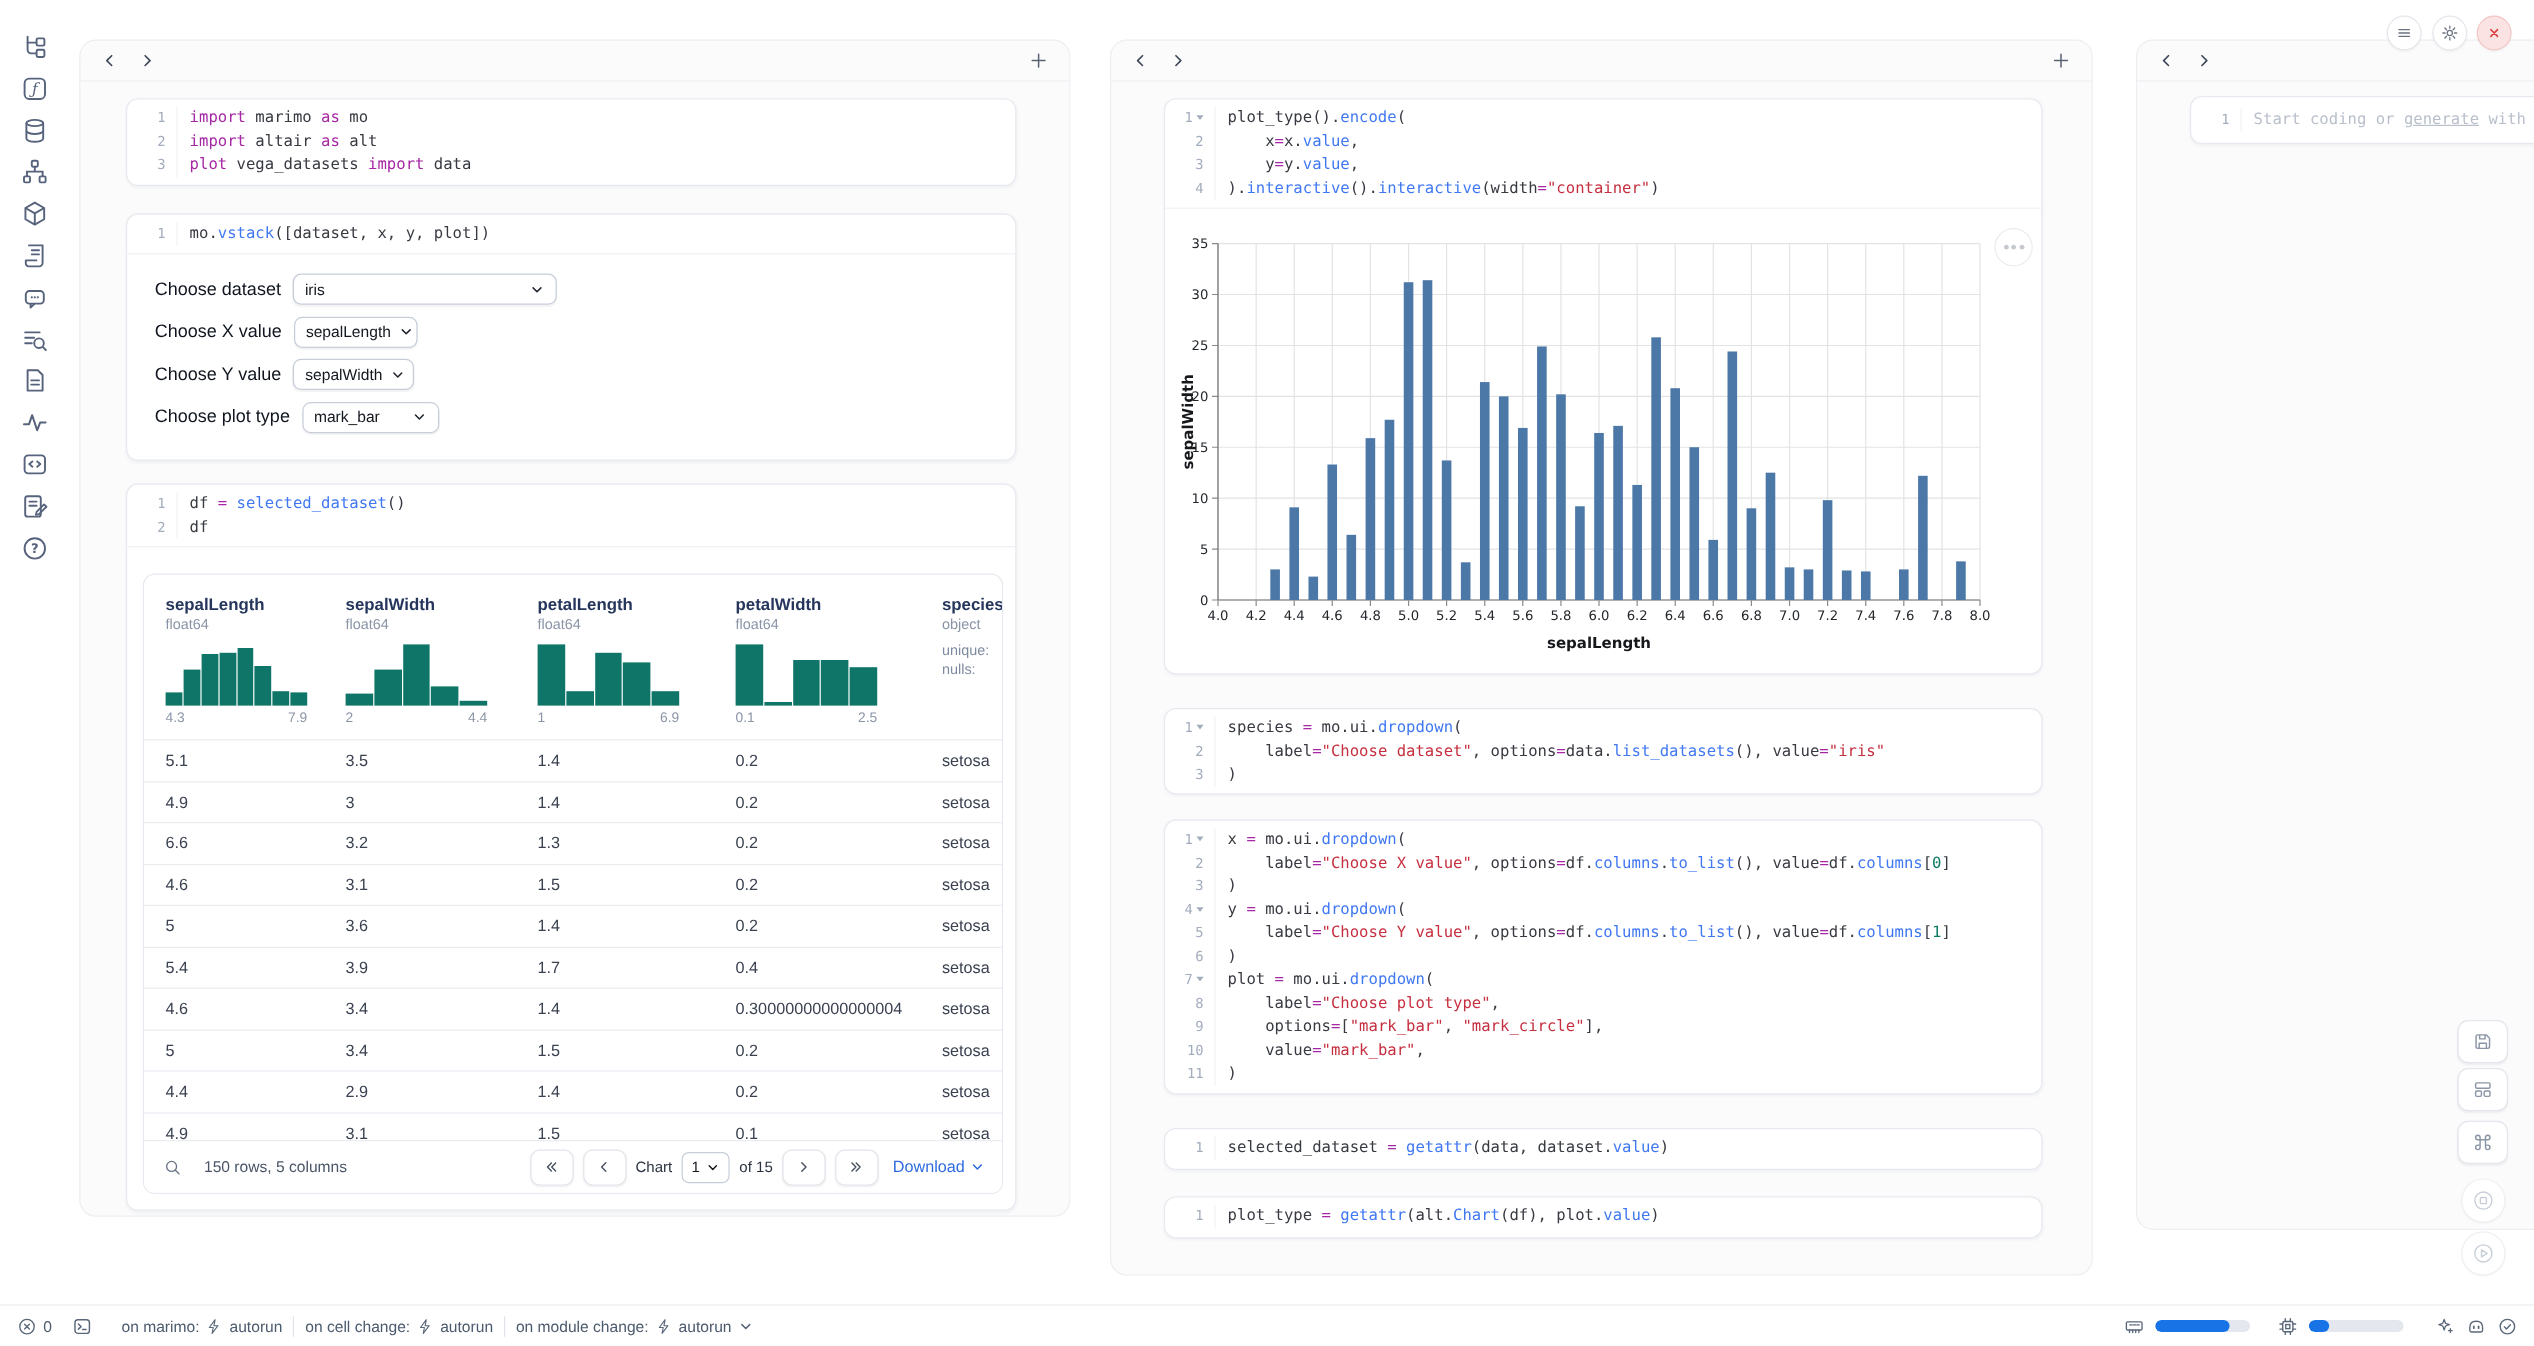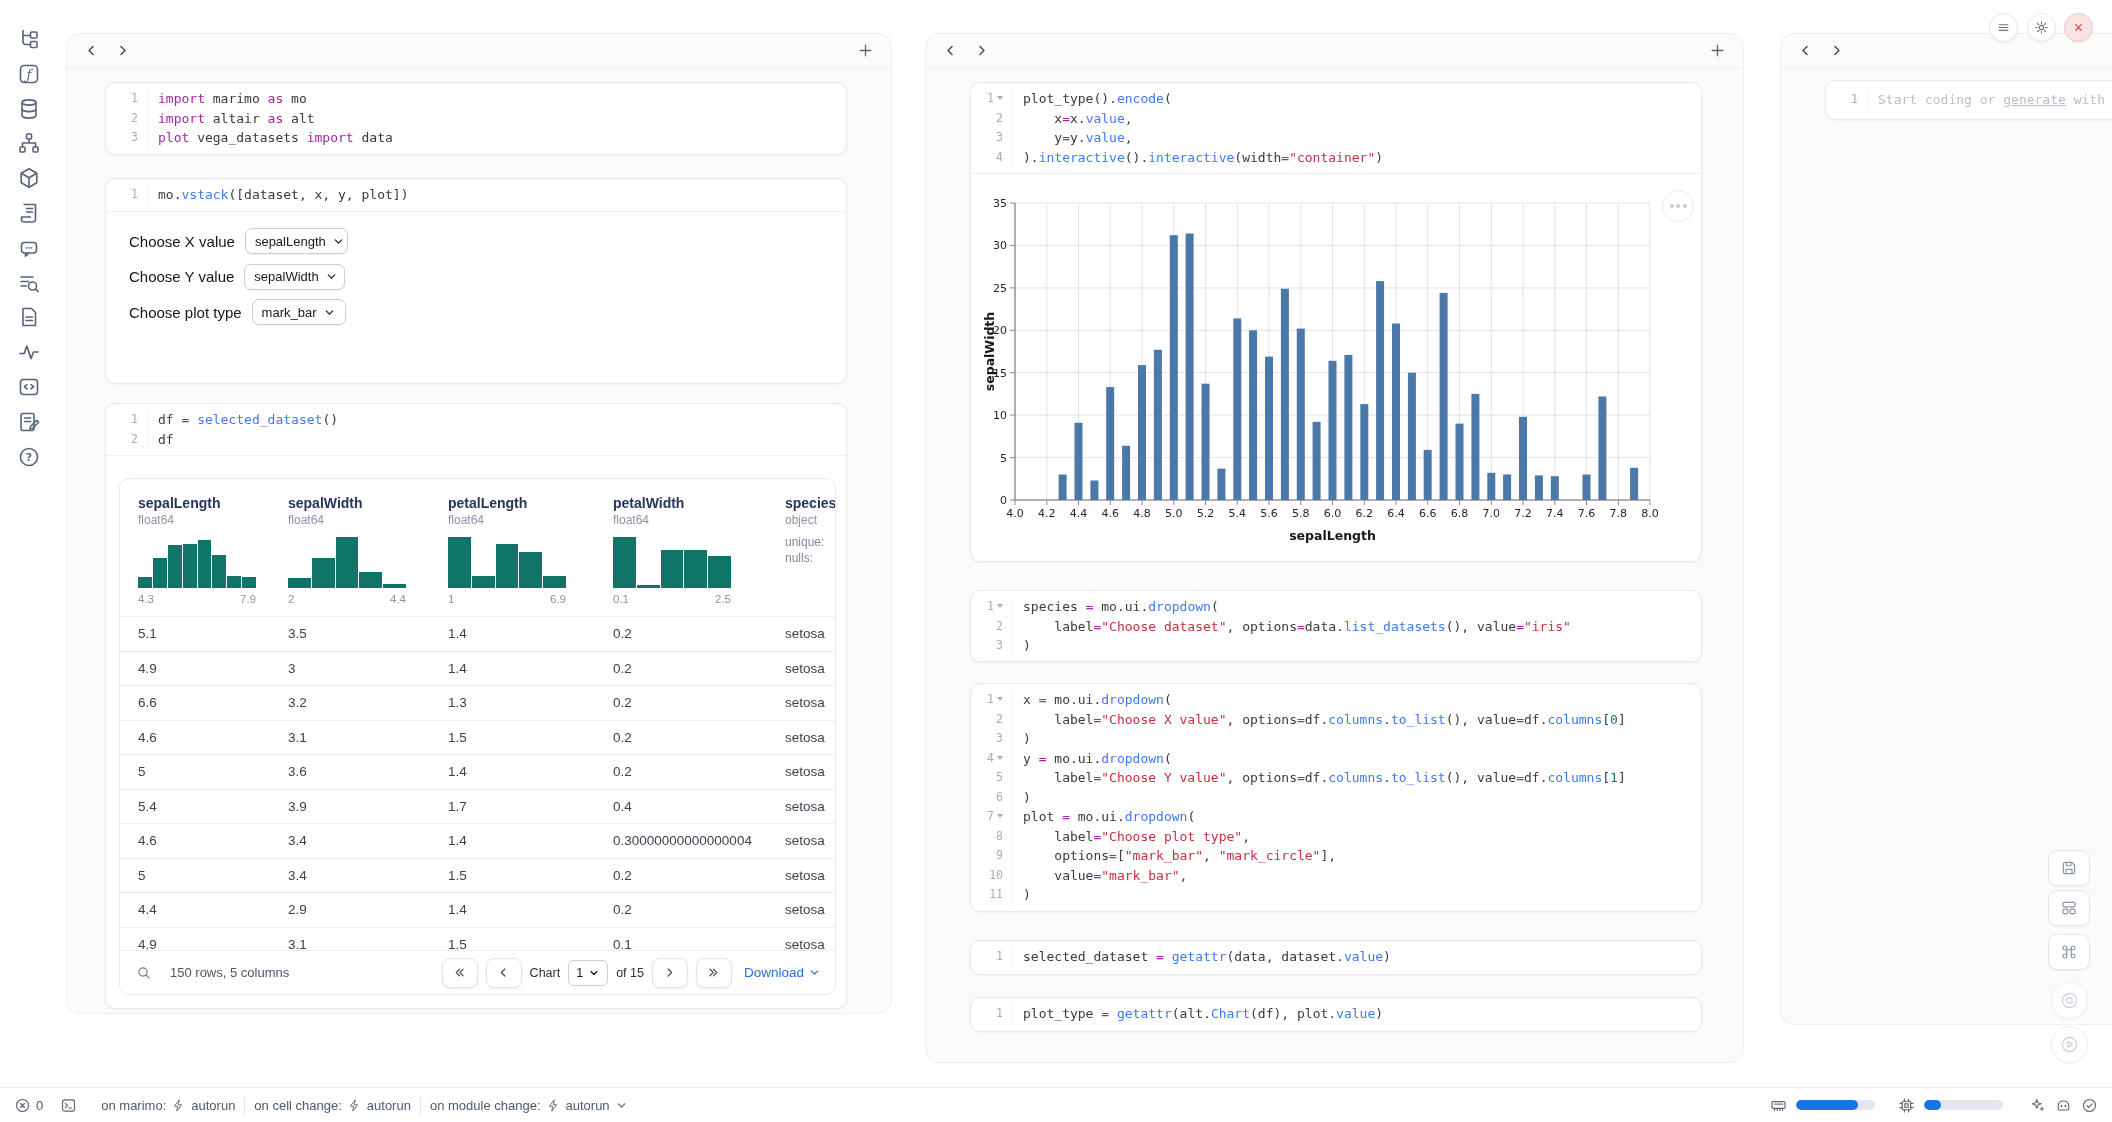--- a/index.html
+++ b/index.html
@@ -360,40 +360,49 @@
   <div class="cell" style="left:105px;top:178px;width:740px;height:204px;">
     <div class="code">
         <div class="cl">
           <span class="g">1</span>
           <span class="lc"><span class="t-p">mo.</span><span class="t-f">vstack</span><span class="t-p">([dataset, x, y, plot])</span></span>
         </div>
       </div>
     <div class="divider"></div>
     <div class="ctl-wrap">
         <div class="ctl-row">
+          <span class="ctl-label">Choose dataset</span>
+          <span class="sel" style="width:220px">
+            <span>iris</span>
+            <svg class="selchev" viewBox="0 0 24 24">
+              <use href="#i-chd"></use>
+            </svg>
+          </span>
+        </div>
+        <div class="ctl-row">
           <span class="ctl-label">Choose X value</span>
           <span class="sel" style="width:103px">
             <span>sepalLength</span>
             <svg class="selchev" viewBox="0 0 24 24">
               <use href="#i-chd"></use>
             </svg>
           </span>
         </div>
         <div class="ctl-row">
           <span class="ctl-label">Choose Y value</span>
           <span class="sel" style="width:101px">
             <span>sepalWidth</span>
             <svg class="selchev" viewBox="0 0 24 24">
               <use href="#i-chd"></use>
             </svg>
           </span>
         </div>
         <div class="ctl-row">
           <span class="ctl-label">Choose plot type</span>
-          <span class="sel" style="width:94px">
+          <span class="sel" style="width:114px">
             <span>mark_bar</span>
             <svg class="selchev" viewBox="0 0 24 24">
               <use href="#i-chd"></use>
             </svg>
           </span>
         </div>
       </div>
   </div>
 
   <div class="cell" style="left:105px;top:403px;width:740px;height:604px;">

